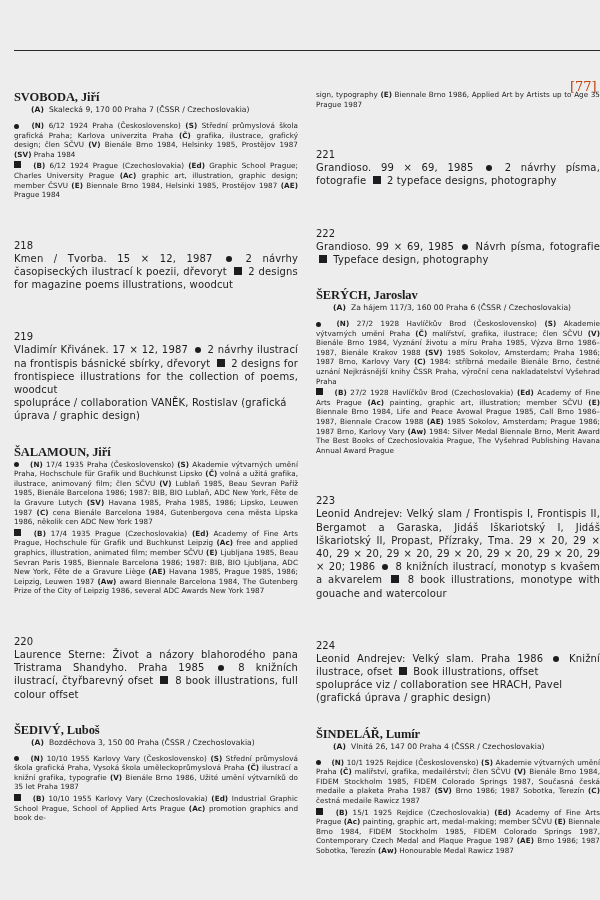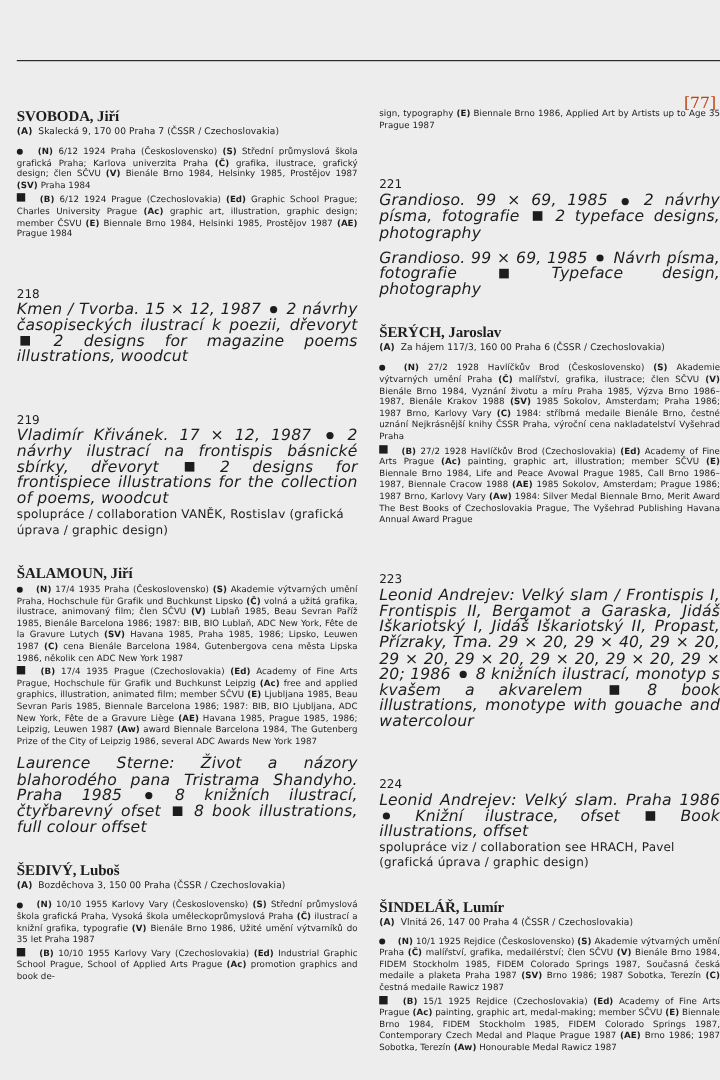--- a/index.html
+++ b/index.html
@@ -51,21 +51,21 @@
     font-weight: bold;
     font-size: 12.5px;
     letter-spacing: -0.1px;
     margin: 0 0 1px 0;
     line-height: 14px;
     font-family: Liberation Serif, serif;
   }
   .address {
     font-size: 7.6px;
     line-height: 10px;
-    margin: 0 0 6px 0;
+    margin: 0 0 6px 17px;
     letter-spacing: 0.05px;
   }
   .bio {
     font-size: 7.2px;
     line-height: 9.6px;
     text-align: justify;
     margin: 0 0 2px 0;
     letter-spacing: 0.05px;
   }
   .bio .lbl { font-weight: bold; }
@@ -87,25 +87,24 @@
   .work {
     margin-top: 8px;
   }
   .work-number {
     font-weight: normal;
     font-size: 10px;
     line-height: 12px;
     margin-top: 40px;
   }
   .work-text {
-    font-size: 13px;
+    font-size: 10px;
     line-height: 13.2px;
     text-align: justify;
     letter-spacing: 0.15px;
-    font-style: italic;
   }
   .work-text .inl-dot {
     display: inline-block;
     width: 6px; height: 6px;
     background: #1d1d1f;
     border-radius: 50%;
     vertical-align: middle;
     margin: 0 3px;
   }
   .work-text .inl-sq {
@@ -195,20 +194,21 @@
       <span class="marker-square"></span>
       <span class="lbl">(B)</span> <span>17/4 1935 Prague (Czechoslovakia)</span>
       <span class="lbl">(Ed)</span> <span>Academy of Fine Arts Prague, Hochschule für Grafik und Buchkunst Leipzig</span>
       <span class="lbl">(Ac)</span> <span>free and applied graphics, illustration, animated film; member SČVU</span>
       <span class="lbl">(E)</span> <span>Ljubljana 1985, Beau Sevran Paris 1985, Biennale Barcelona 1986; 1987: BIB, BIO Ljubljana, ADC New York, Fête de a Gravure Liège</span>
       <span class="lbl">(AE)</span> <span>Havana 1985, Prague 1985, 1986; Leipzig, Leuwen 1987</span>
       <span class="lbl">(Aw)</span> <span>award Biennale Barcelona 1984, The Gutenberg Prize of the City of Leipzig 1986, several ADC Awards New York 1987</span>
     </div>
 
     <div class="work">
+      <div class="work-number">220</div>
       <div class="work-text">
         <span>Laurence Sterne: Život a názory blahorodého pana Tristrama Shandyho. Praha 1985</span>
         <span class="inl-dot"></span>
         <span>8 knižních ilustrací, čtyřbarevný ofset</span>
         <span class="inl-sq"></span>
         <span>8 book illustrations, full colour offset</span>
       </div>
     </div>
   </div>
 
@@ -249,20 +249,21 @@
       <div class="work-text">
         <span>Grandioso. 99 × 69, 1985</span>
         <span class="inl-dot"></span>
         <span>2 návrhy písma, fotografie</span>
         <span class="inl-sq"></span>
         <span>2 typeface designs, photography</span>
       </div>
     </div>
 
     <div class="work">
+      <div class="work-number">222</div>
       <div class="work-text">
         <span>Grandioso. 99 × 69, 1985</span>
         <span class="inl-dot"></span>
         <span>Návrh písma, fotografie</span>
         <span class="inl-sq"></span>
         <span>Typeface design, photography</span>
       </div>
     </div>
   </div>
 

